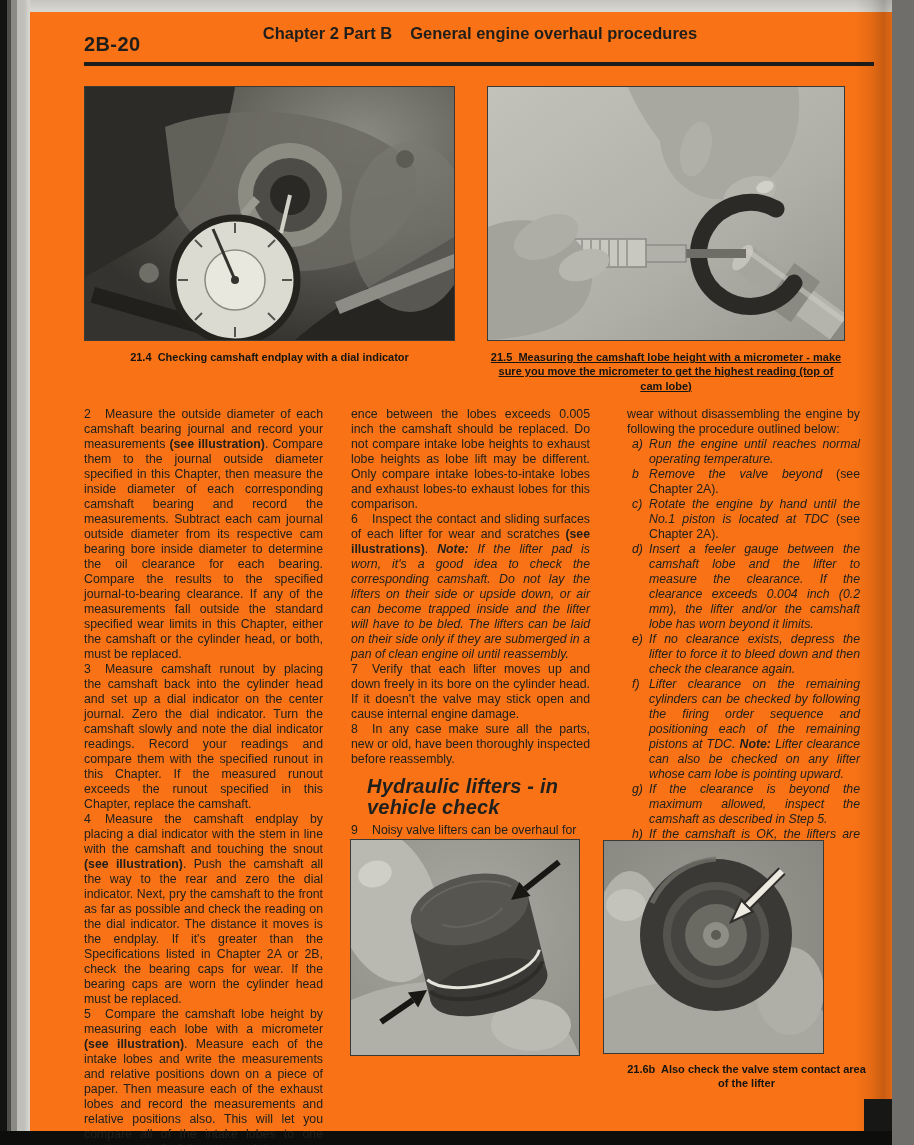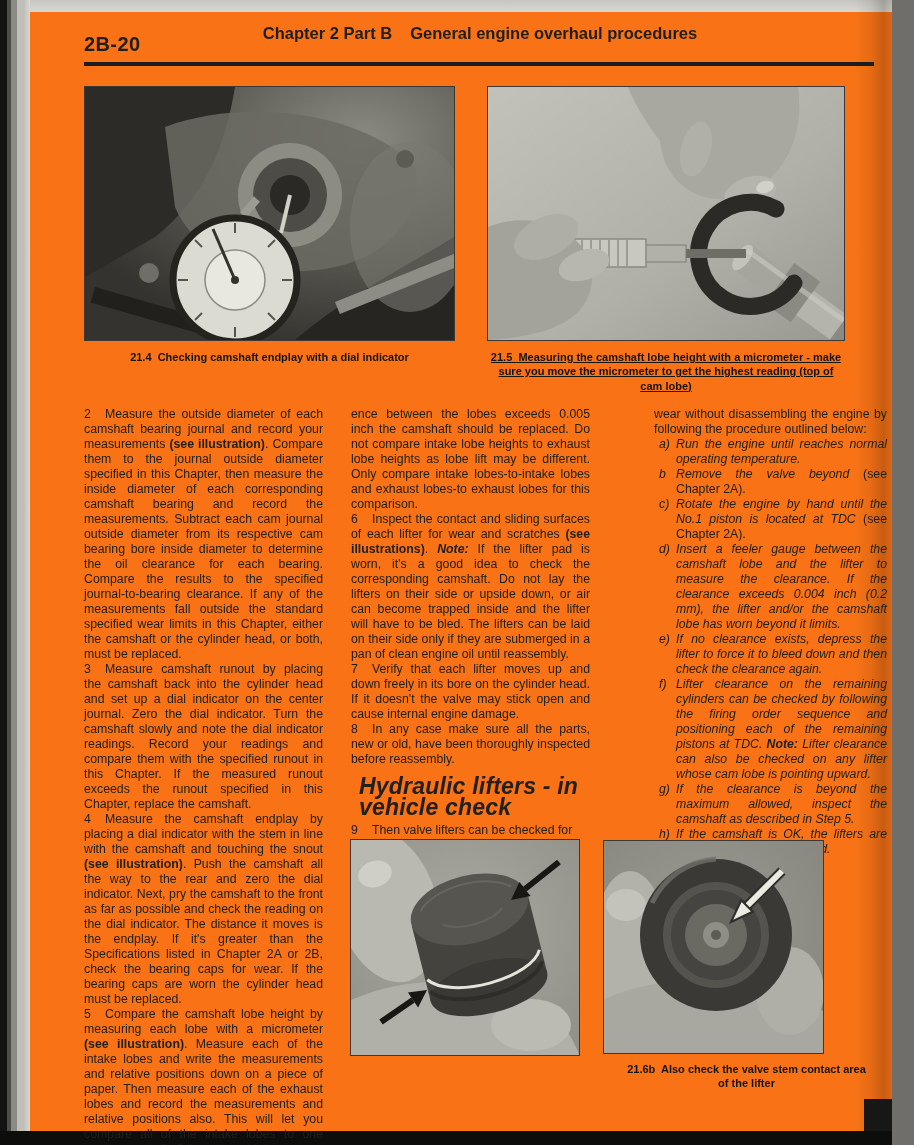--- a/index.html
+++ b/index.html
@@ -21,24 +21,24 @@
   .hrule{position:absolute;left:84px;top:62px;width:790px;height:4px;background:#1c1c1a;}
   
   .figure{position:absolute;border:1px solid #3a3935;box-sizing:border-box;background:#7b7a74;}
   .figure svg{display:block;}
   .caption{position:absolute;text-align:center;font-weight:bold;font-size:11px;line-height:1.3;color:#151411;}
   
   .col{position:absolute;top:407px;font-size:12.3px;line-height:15px;text-align:justify;color:#21201c;}
   .col p{margin:0;}
   .pnum{display:inline-block;min-width:21px;}
   .bd{font-weight:bold;}
-  .it{margin-top:12px;}
+  .it{font-style:italic;margin-top:12px;}
   .note{font-weight:bold;font-style:italic;}
-  .heading{font-size:23px;font-weight:bold;font-style:italic;line-height:21px;
-    margin:9px 0 5px 8px;text-align:left;letter-spacing:.2px;}
+  .heading{font-size:20px;font-weight:bold;font-style:italic;line-height:21px;
+    margin:9px 0 5px 16px;text-align:left;letter-spacing:.2px;}
   .list{margin:0;padding:0;list-style:none;font-style:italic;}
   .list li{display:flex;margin:0;}
   .lmark{flex:none;width:22px;padding-left:5px;box-sizing:border-box;}
   .ltext{flex:1;text-align:justify;}
   .rom{font-style:normal;}
 </style>
 </head>
 <body>
 
 <div class="page">
@@ -146,24 +146,24 @@
     <p><span class="pnum">4</span><span>Measure the camshaft endplay by placing a dial indicator with the stem in line with the camshaft and touching the snout </span><span class="bd">(see illustration)</span><span>. Push the camshaft all the way to the rear and zero the dial indicator. Next, pry the camshaft to the front as far as possible and check the reading on the dial indicator. The distance it moves is the endplay. If it's greater than the Specifications listed in Chapter 2A or 2B, check the bearing caps for wear. If the bearing caps are worn the cylinder head must be replaced.</span></p>
     <p><span class="pnum">5</span><span>Compare the camshaft lobe height by measuring each lobe with a micrometer </span><span class="bd">(see illustration)</span><span>. Measure each of the intake lobes and write the measurements and relative positions down on a piece of paper. Then measure each of the exhaust lobes and record the measurements and relative positions also. This will let you compare all of the intake lobes to one another and all of the exhaust lobes to one another. If the differ-</span></p>
   </div>
 
   <div class="col" style="left:351px;width:239px;">
     <p><span>ence between the lobes exceeds 0.005 inch the camshaft should be replaced. Do not compare intake lobe heights to exhaust lobe heights as lobe lift may be different. Only compare intake lobes-to-intake lobes and exhaust lobes-to exhaust lobes for this comparison.</span></p>
     <p><span class="pnum">6</span><span>Inspect the contact and sliding surfaces of each lifter for wear and scratches </span><span class="bd">(see illustrations)</span><span>. </span><span class="note">Note:</span><span class="it"> If the lifter pad is worn, it's a good idea to check the corresponding camshaft. Do not lay the lifters on their side or upside down, or air can become trapped inside and the lifter will have to be bled. The lifters can be laid on their side only if they are submerged in a pan of clean engine oil until reassembly.</span></p>
     <p><span class="pnum">7</span><span>Verify that each lifter moves up and down freely in its bore on the cylinder head. If it doesn't the valve may stick open and cause internal engine damage.</span></p>
     <p><span class="pnum">8</span><span>In any case make sure all the parts, new or old, have been thoroughly inspected before reassembly.</span></p>
     <h2 class="heading">Hydraulic lifters - in vehicle check</h2>
-    <p><span class="pnum">9</span><span>Then valve lifters can be checked for</span></p>
-  </div>
-
-  <div class="col" style="left:654px;width:233px;">
+    <p><span class="pnum">9</span><span>Noisy valve lifters can be overhaul for</span></p>
+  </div>
+
+  <div class="col" style="left:627px;width:233px;">
     <p><span>wear without disassembling the engine by following the procedure outlined below:</span></p>
     <ul class="list">
       <li>
           <span class="lmark">a)</span>
           <span class="ltext"><span>Run the engine until reaches normal operating temperature.</span><span class="rom"></span></span>
         </li>
       <li>
           <span class="lmark">b</span>
           <span class="ltext"><span>Remove the valve beyond </span><span class="rom">(see Chapter 2A).</span></span>
         </li>

